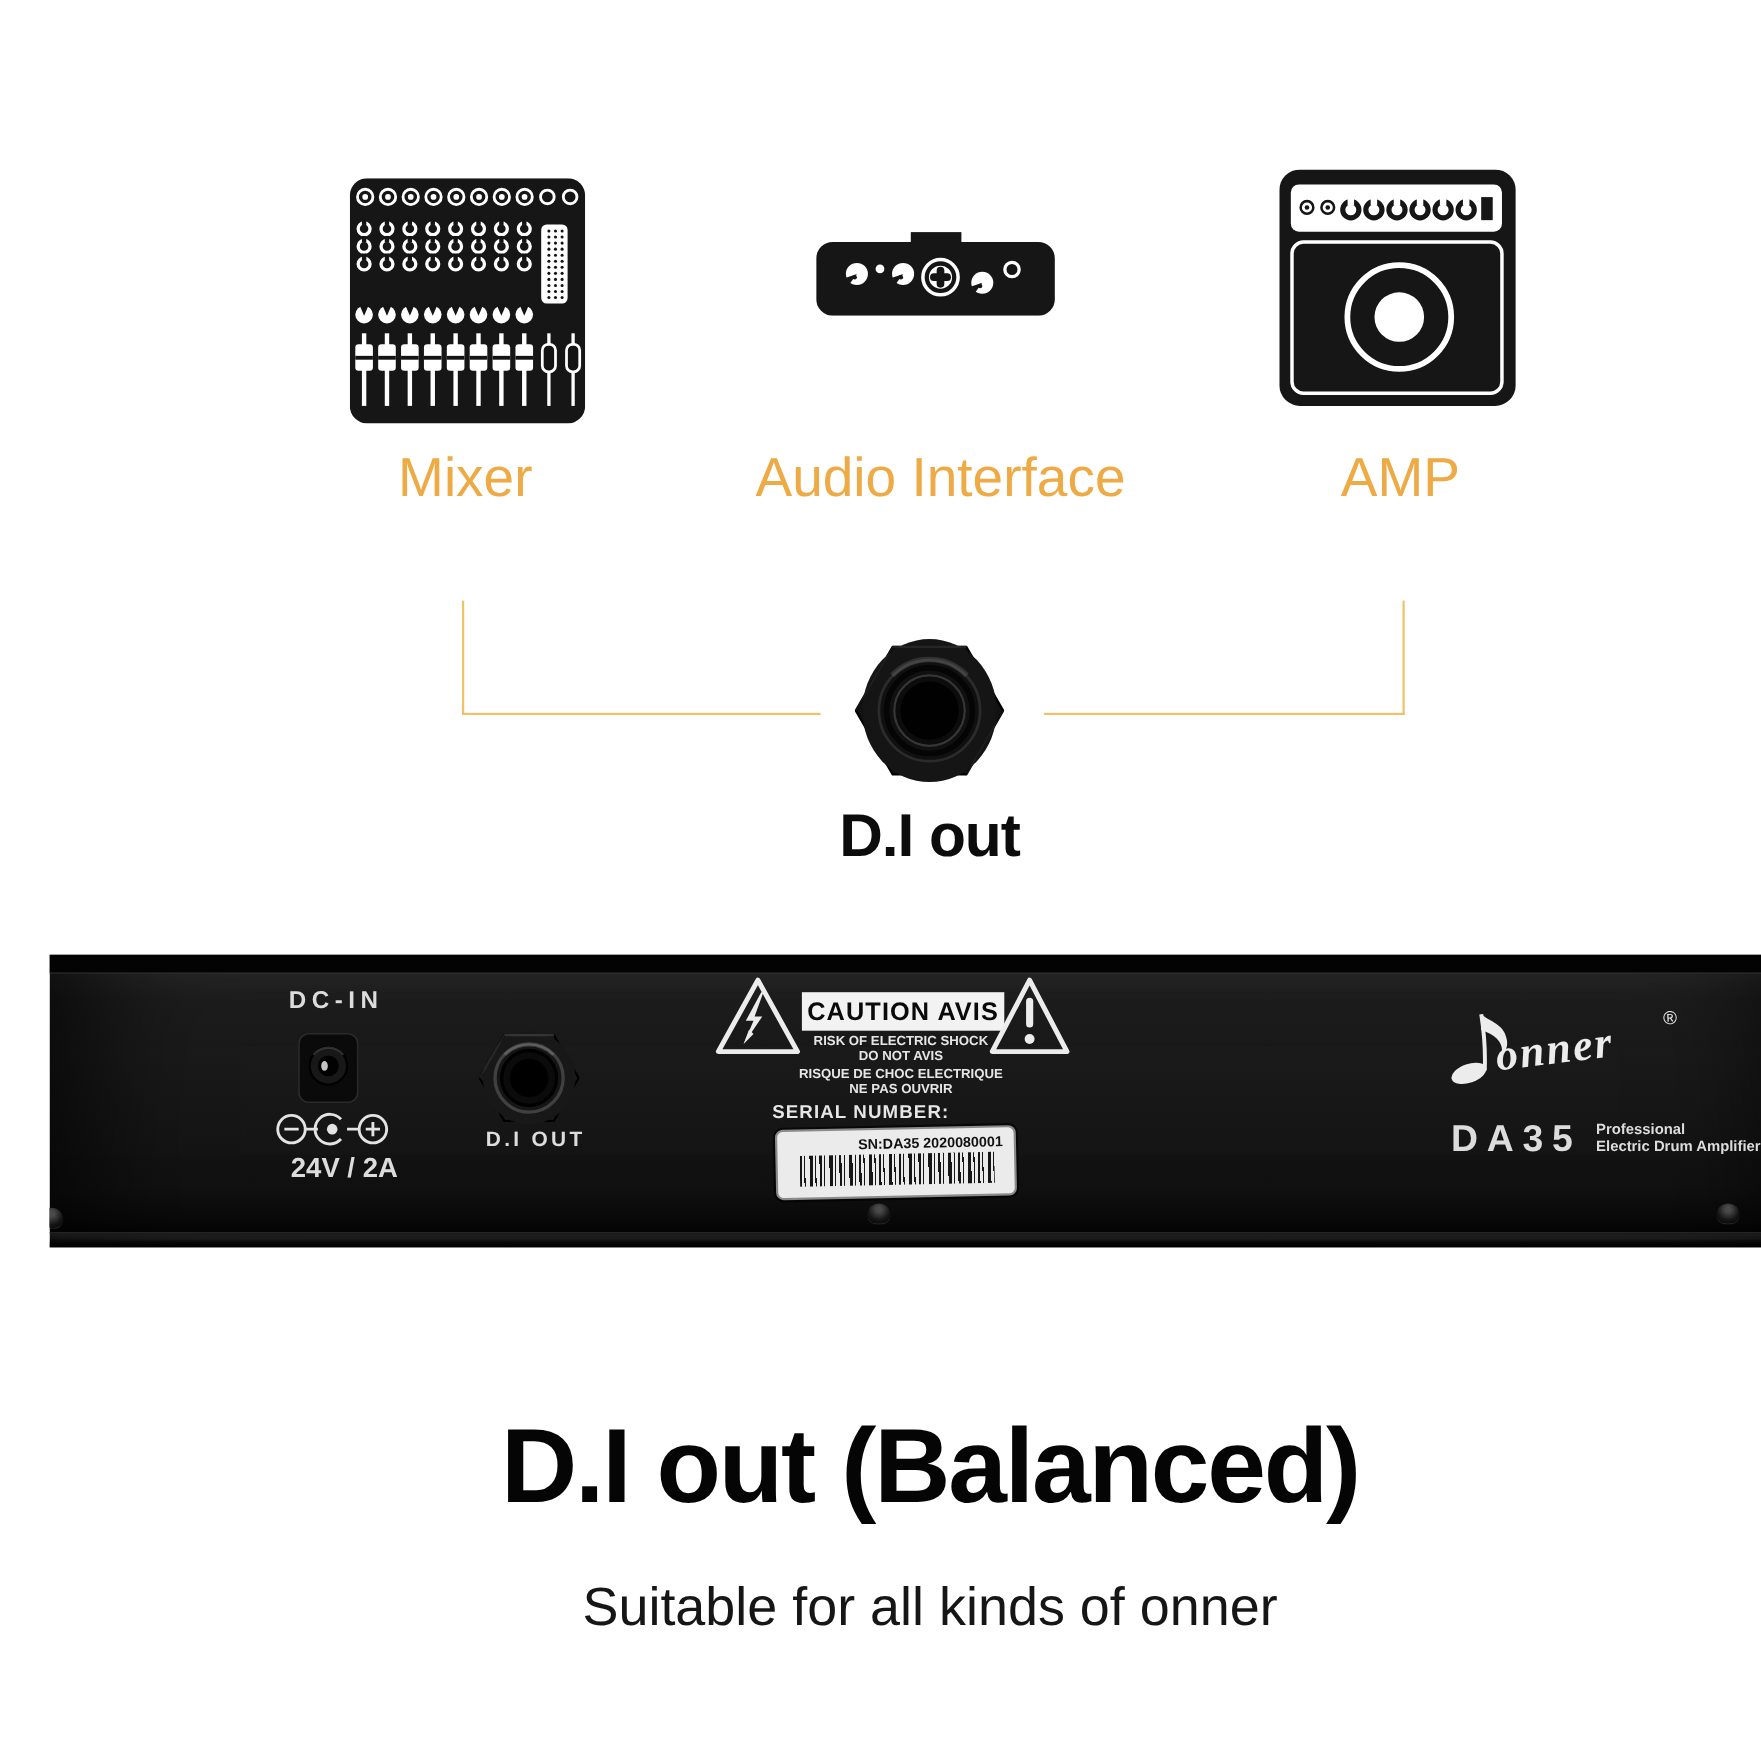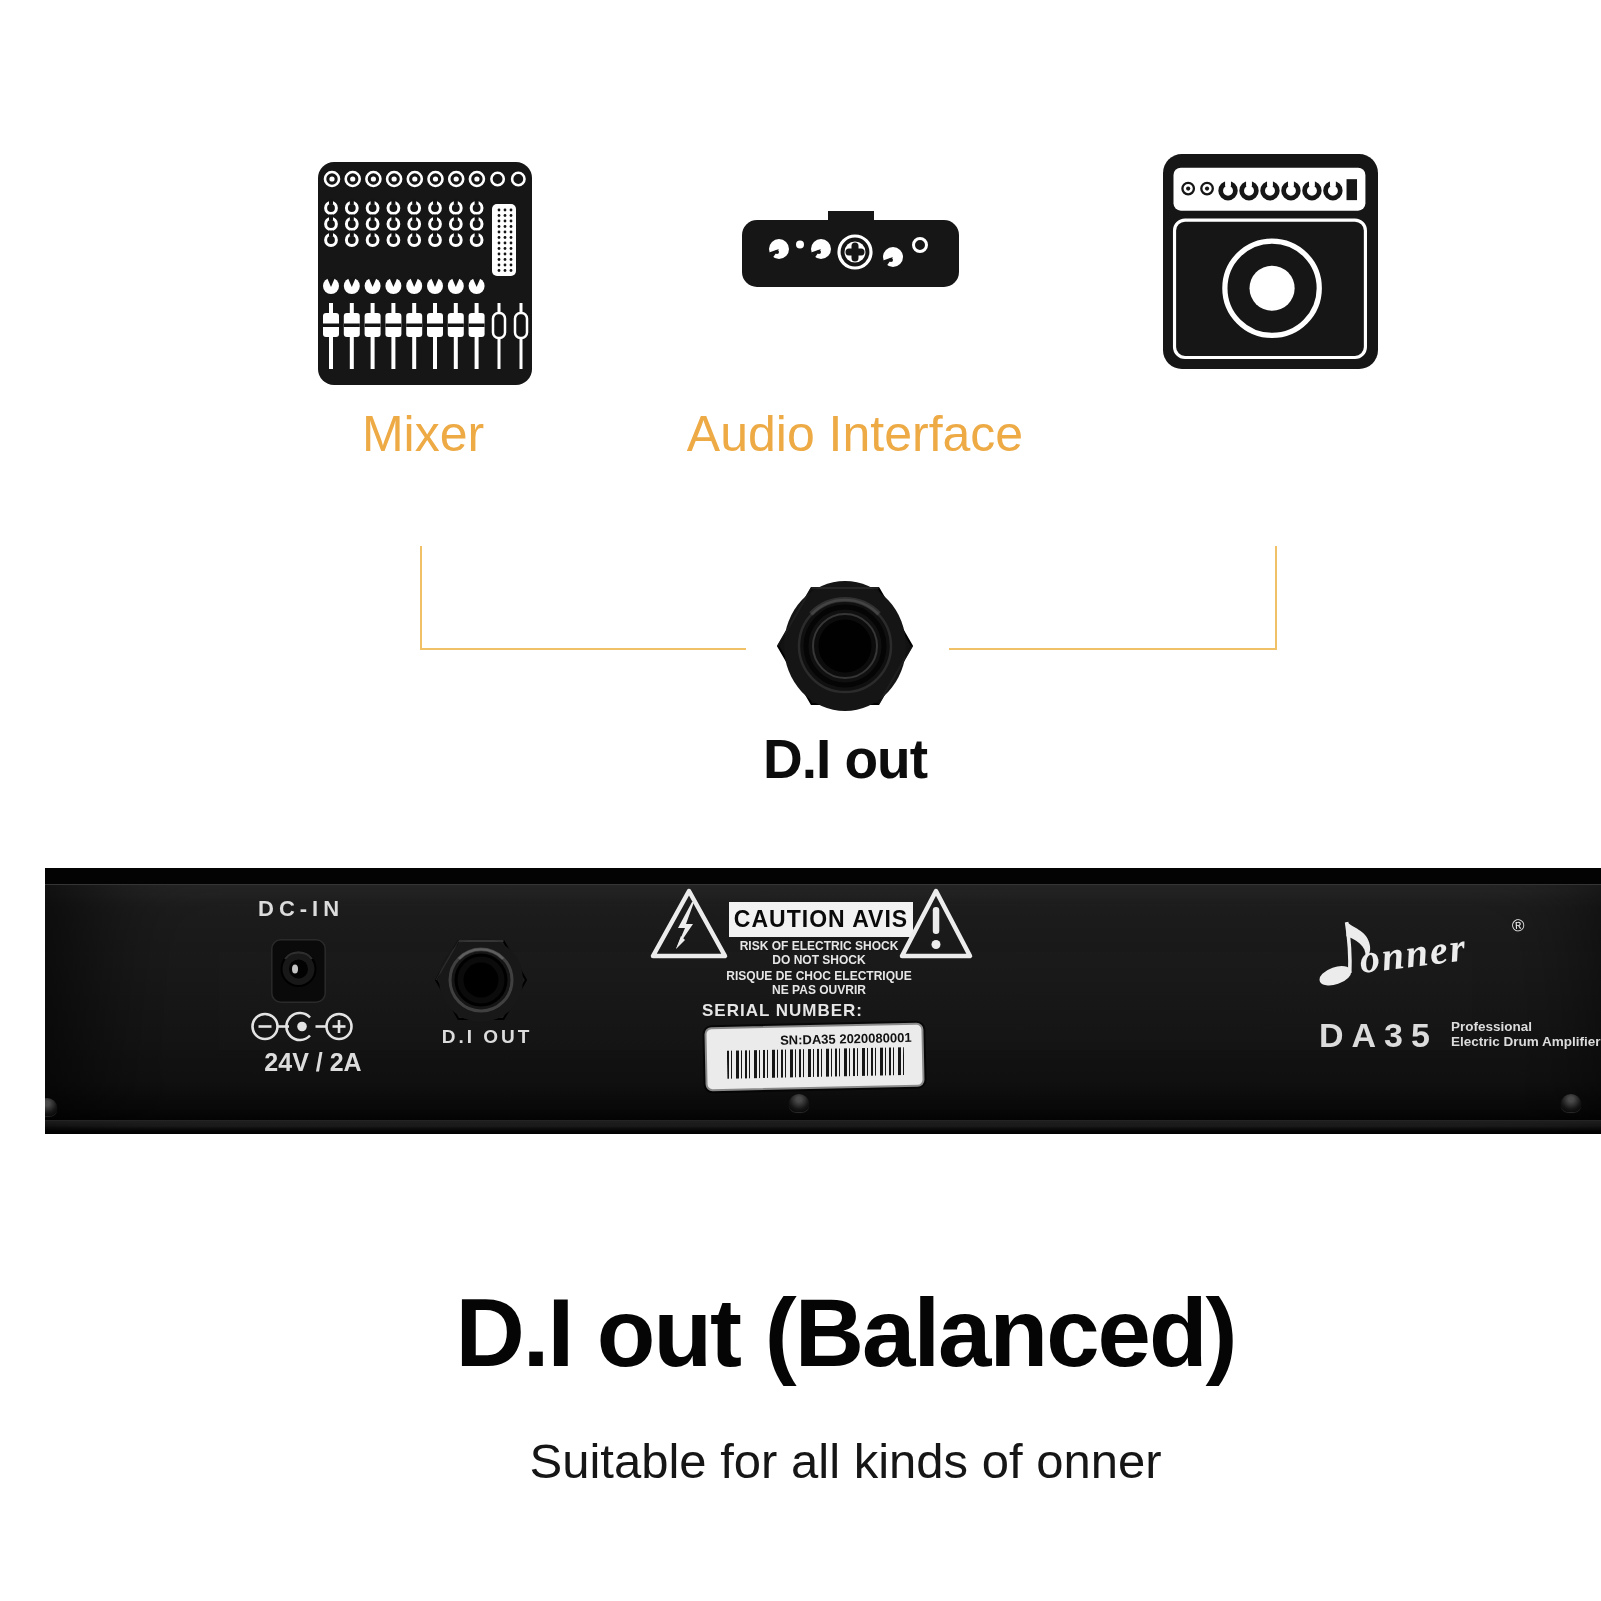--- a/index.html
+++ b/index.html
@@ -18,21 +18,21 @@
   .panel{position:absolute;left:0;top:868px;width:1601px;height:266px;
     background:linear-gradient(180deg,#020202 0px,#050505 14px,#2a2a2a 17px,#1e1e1e 40px,
       #181818 45%,#121212 80%,#0a0a0a 91%,#050505 95%,#181818 97%,#000 100%);
     box-shadow:inset 90px 0 120px -60px rgba(0,0,0,.75), inset -90px 0 120px -60px rgba(0,0,0,.75);}
   .panel-toplip{position:absolute;left:0;top:0;width:100%;height:16px;background:#030303;
     border-bottom:1px solid rgba(255,255,255,.20);}
   .panel-bottomedge{position:absolute;left:0;bottom:0;width:100%;height:13px;
     background:linear-gradient(180deg,rgba(255,255,255,.10),rgba(255,255,255,.02) 45%,#000);
     border-top:1px solid rgba(255,255,255,.14);}
   .ptext{color:#dcdcdc;}
-  .dcin{left:213px;top:28px;width:95px;text-align:left;font-size:22px;font-weight:700;letter-spacing:5px;}
+  .dcin{left:213px;top:28px;width:95px;text-align:center;font-size:22px;font-weight:700;letter-spacing:5px;}
   .pwr{left:208px;top:180px;width:120px;text-align:center;font-size:25px;font-weight:700;}
   .diout-p{left:382px;top:158px;width:120px;text-align:center;font-size:19px;font-weight:700;letter-spacing:3px;}
   .risk{left:664px;top:72px;width:220px;text-align:center;color:#e6e6e6;font-weight:700;}
   .risk div{line-height:13.5px;}
   .risk .s1{font-size:12px;}
   .risk .s2{font-size:12px;}
   .caution-box{left:684px;top:34px;width:184px;height:35px;background:#f2f2f2;color:#0a0a0a;
     text-align:center;line-height:35px;font-size:23px;font-weight:700;letter-spacing:1px;}
   .serial{left:657px;top:133px;font-size:17px;font-weight:700;letter-spacing:1px;color:#e6e6e6;}
   .sticker{left:660px;top:157px;width:215px;height:60px;background:#ebebeb;border:2px solid #8a8a8a;
@@ -233,20 +233,21 @@
           <use href="#uknob" x="162" y="35"></use>
         <rect x="175" y="24" width="10" height="20" fill="#161616"></rect>
       </g>
       <rect x="11" y="63" width="182" height="131" rx="10" fill="none" stroke="#fff" stroke-width="3"></rect>
       <circle cx="104" cy="128" r="45" fill="none" stroke="#fff" stroke-width="5"></circle>
       <circle cx="104" cy="128" r="21.5" fill="#fff"></circle>
     </svg>
 
     <div class="device-label" style="left:278px;width:200px;">Mixer</div>
     <div class="device-label" style="left:610px;width:400px;">Audio Interface</div>
+    <div class="device-label" style="left:1128px;width:200px;">AMP</div>
 
     <div class="bracket" style="left:375px;top:546px;width:2px;height:104px;"></div>
     <div class="bracket" style="left:1230px;top:546px;width:2px;height:104px;"></div>
     <div class="bracket" style="left:375px;top:648px;width:326px;height:2px;"></div>
     <div class="bracket" style="left:904px;top:648px;width:328px;height:2px;"></div>
 
     <svg class="abs" style="left:732px;top:578px;" width="136" height="136" viewBox="0 0 136 136">
       <polygon points="135,68 101.5,10 34.5,10 1,68 34.5,126 101.5,126" fill="#121212" stroke="#000" stroke-width="2" stroke-linejoin="round"></polygon>
       <ellipse cx="68" cy="68" rx="61" ry="65" fill="#151515"></ellipse>
       <path d="M34.5,10 L101.5,10" stroke="#2e2e2e" stroke-width="2" opacity=".7"></path>
@@ -304,21 +305,21 @@
     <div class="abs ptext diout-p">D.I OUT</div>
 
     <svg class="abs" style="left:603px;top:18px;" width="82" height="78" viewBox="0 0 82 78">
       <path d="M41,5 L77,70 L5,70 Z" fill="none" stroke="#ececec" stroke-width="4.5" stroke-linejoin="round"></path>
       <path d="M44,16 L30,42 L37,42 L28,63 L45,38 L38,38 L46,16 Z" fill="#ececec"></path>
       <path d="M28,63 L37,54 L33,50 Z" fill="#ececec"></path>
     </svg>
     <div class="abs caution-box">CAUTION AVIS</div>
     <div class="abs risk">
       <div class="s1">RISK OF ELECTRIC SHOCK</div>
-      <div class="s1">DO NOT SHOCK</div>
+      <div class="s1">DO NOT AVIS</div>
       <div class="s2" style="margin-top:3px;">RISQUE DE CHOC ELECTRIQUE</div>
       <div class="s2">NE PAS OUVRIR</div>
     </div>
     <svg class="abs" style="left:852px;top:18px;" width="78" height="78" viewBox="0 0 78 78">
       <path d="M39,5 L73,70 L5,70 Z" fill="none" stroke="#ececec" stroke-width="4.5" stroke-linejoin="round"></path>
       <rect x="35.8" y="21" width="6.5" height="27" rx="3.2" fill="#ececec"></rect>
       <circle cx="39" cy="58.5" r="4.5" fill="#ececec"></circle>
     </svg>
 
     <div class="abs serial">SERIAL NUMBER:</div>

